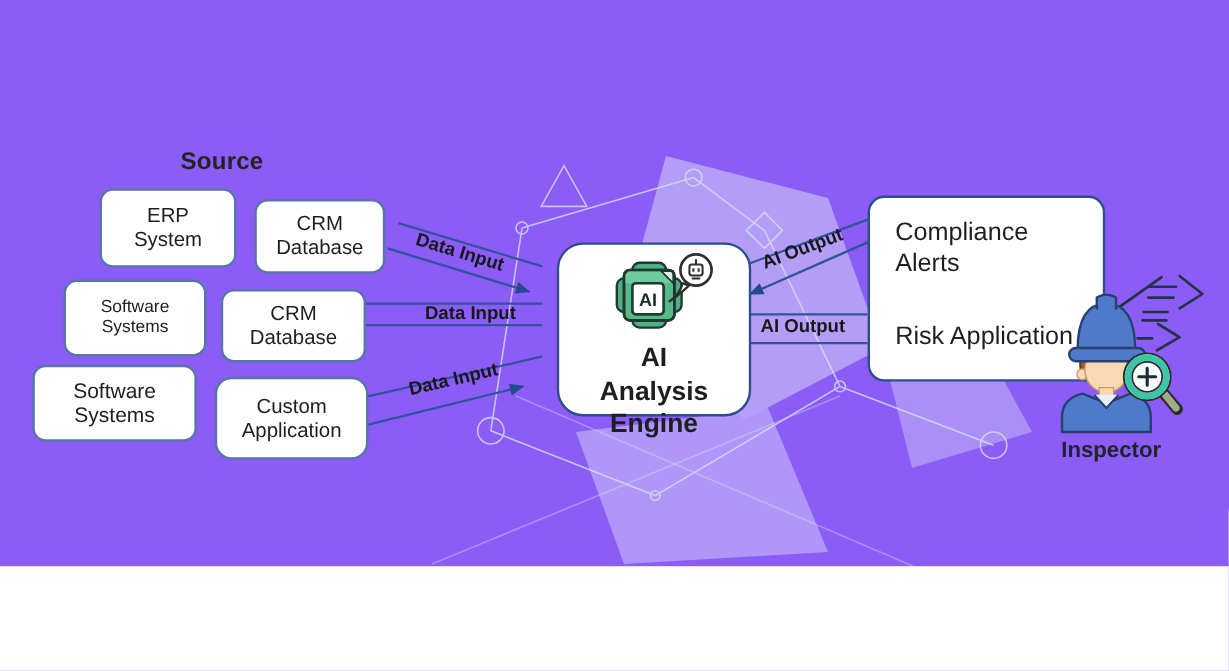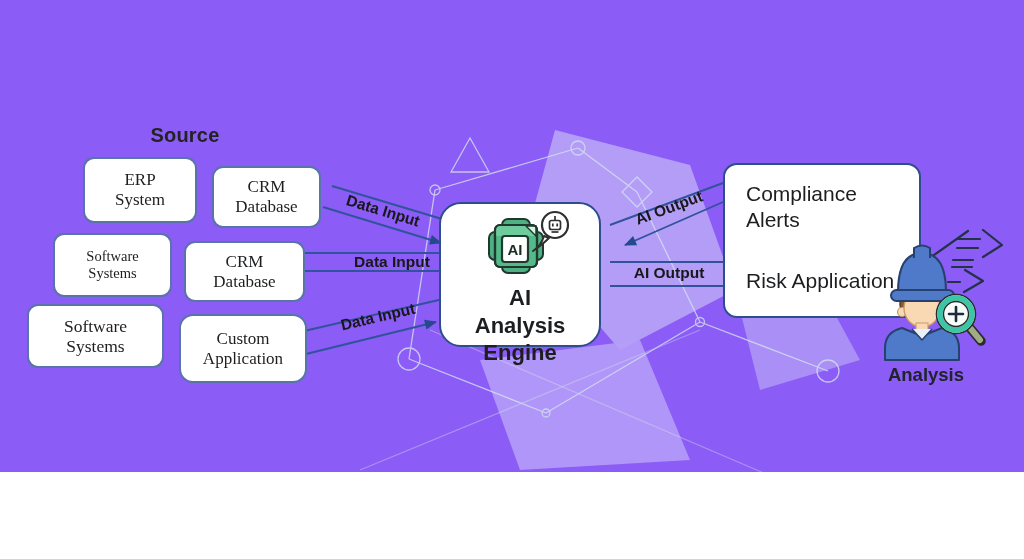--- a/index.html
+++ b/index.html
@@ -16,36 +16,36 @@
   }
   #source-heading{left:118px; top:124px; width:134px;}
   #output-heading{left:752px; top:129px; width:130px;}
 
   .box{
     position:absolute; z-index:2; background:#fff;
     border:2px solid #5874a9; border-radius:11px;
     display:flex; align-items:center; justify-content:center;
     text-align:center; line-height:1.15; font-weight:500;
   }
-  .box span{display:inline-block;font-family:Liberation Serif, serif;}
+  .box span{display:inline-block;}
   #box-erp{left:83px; top:157px; width:110px; height:62px; font-size:17px;}
   #box-erp span{max-width:64px;}
   #box-crm1{left:212px; top:166px; width:105px; height:58px; font-size:17px;}
   #box-crm1 span{max-width:84px;}
   #box-soft1{left:53px; top:233px; width:115px; height:60px; font-size:14.5px;}
   #box-soft1 span{max-width:80px;}
   #box-crm2{left:184px; top:241px; width:117px; height:57px; font-size:17px;}
   #box-crm2 span{max-width:84px;}
   #box-soft2{left:27px; top:304px; width:133px; height:60px; font-size:17.5px;}
   #box-soft2 span{max-width:92px;}
   #box-custom{left:179px; top:314px; width:124px; height:65px; font-size:17px;border-radius:14px;}
   #box-custom span{max-width:100px;}
 
   #engine-box{
-    position:absolute; z-index:2; left:439px; top:202px; width:158px; height:141px;
+    position:absolute; z-index:2; left:464px; top:202px; width:158px; height:141px;
     background:#fff; border:2.4px solid #2e4d8c; border-radius:22px;
   }
   #engine-label{
     position:absolute; left:0; top:80px; width:100%; text-align:center;
     font-size:22px; font-weight:600; line-height:1.25; color:#1d1e20;
   }
   #engine-label span{display:inline-block; max-width:104px;}
   #engine-icon{position:absolute; left:42px; top:6px;}
 
   #output-box{
@@ -215,15 +215,15 @@
 
     <g>
       <line x1="108" y1="108" x2="119" y2="121" stroke="#2b2b2b" stroke-width="9.5" stroke-linecap="round"></line>
       <line x1="109" y1="109" x2="118" y2="120" stroke="#9fac85" stroke-width="6" stroke-linecap="round"></line>
       <circle cx="94" cy="94" r="19.5" fill="#edf9f6" stroke="#2b2b2b" stroke-width="1.6"></circle>
       <circle cx="94" cy="94" r="16" fill="none" stroke="#3cc6a6" stroke-width="5.5"></circle>
       <circle cx="94" cy="94" r="12.5" fill="#f6fcfa" stroke="#2b2b2b" stroke-width="1.4"></circle>
       <path d="M94,87 L94,101 M87,94 L101,94" stroke="#1d2a3a" stroke-width="2.6" stroke-linecap="round"></path>
     </g>
   </svg>
-  <div id="inspector-label">Analysis</div>
+  <div id="inspector-label">Inspector</div>
 
 </div>
 
 </body></html>

